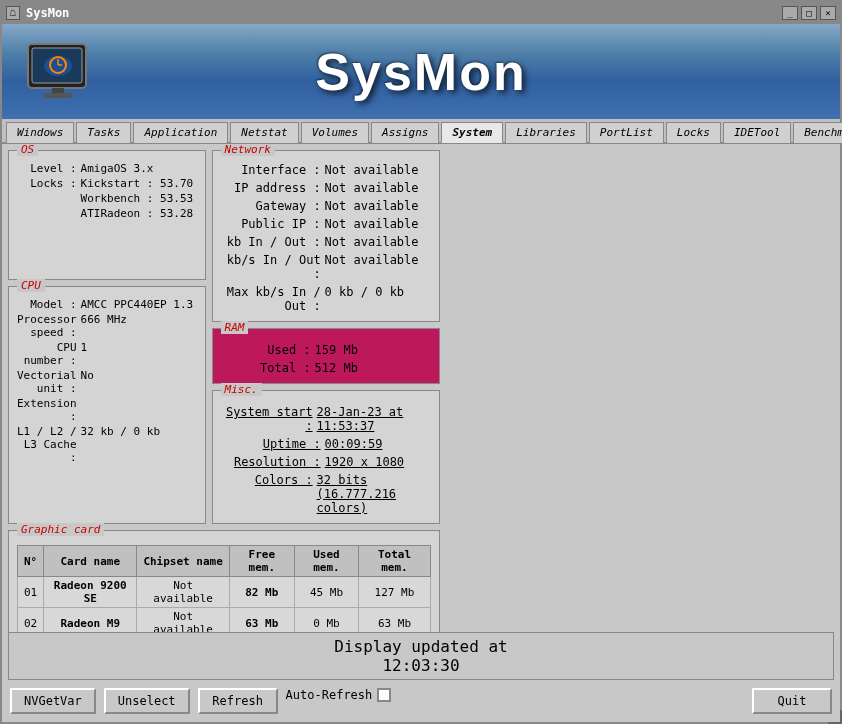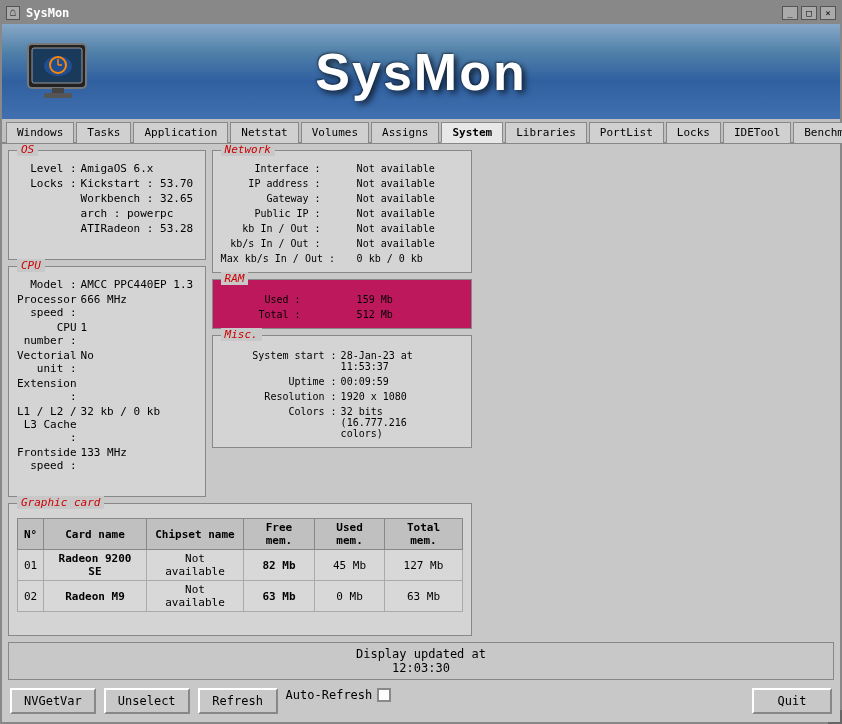--- a/index.html
+++ b/index.html
@@ -85,20 +85,21 @@
     }
 
     
     .tab-bar {
       display: flex;
       background: #c0c0c0;
       border-bottom: 2px solid #888;
       padding: 2px 4px 0;
       gap: 2px;
       flex-shrink: 0;
+      font-style: italic;
     }
     .tab {
       padding: 3px 10px;
       background: #d0d0d0;
       border: 1px solid #888;
       border-bottom: none;
       cursor: pointer;
       font-size: 11px;
       color: #000;
       position: relative;
@@ -216,21 +217,21 @@
       font-weight: bold;
     }
 
     
     .status-bar {
       background: #c8c8c8;
       border: 1px solid #888;
       margin: 0 6px 4px;
       padding: 4px;
       text-align: center;
-      font-size: 12px;
+      font-size: 16px;
     }
 
     
     .bottom-bar {
       display: flex;
       align-items: flex-start;
       padding: 4px 8px 8px;
       gap: 8px;
     }
     .btn {
@@ -253,23 +254,23 @@
       width: 14px; height: 14px;
       border: 2px solid #888;
       background: #fff;
       display: inline-block;
     }
     .spacer { flex: 1; }
 
     
     .net-info-row {
       display: flex;
-      justify-content: space-between;
+      justify-content: center;
       padding: 2px 0;
-      font-size: 10px;
+      font-size: 12px;
     }
     .net-label {
       text-align: right;
       min-width: 100px;
     }
     .net-value {
       min-width: 110px;
       padding-left: 4px;
     }
 
@@ -333,33 +334,29 @@
     <div class="tab">Benchmark</div>
   </div>
 
   <div class="main-content">
 
     <div class="section os-section">
       <span class="section-title">OS</span>
       <div style="margin-top:6px;">
         <div class="info-row">
           <span class="info-label">Level :</span>
-          <span class="info-value">AmigaOS 6.x</span>
+          <span class="info-value">AmigaOS 3.x</span>
         </div>
         <div class="info-row">
           <span class="info-label">Locks :</span>
           <span class="info-value">Kickstart : 53.70</span>
         </div>
         <div class="info-row">
           <span class="info-label"></span>
-          <span class="info-value">Workbench : 32.65</span>
-        </div>
-        <div class="info-row">
-          <span class="info-label"></span>
-          <span class="info-value">arch : powerpc</span>
+          <span class="info-value">Workbench : 53.53</span>
         </div>
         <div class="info-row">
           <span class="info-label"></span>
           <span class="info-value">ATIRadeon : 53.28</span>
         </div>
       </div>
     </div>
 
     <div class="right-col">
 
@@ -402,21 +399,21 @@
         <div class="net-info-row">
           <span class="net-label" style="min-width:80px;">Used :</span>
           <span class="net-value">159 Mb</span>
         </div>
         <div class="net-info-row">
           <span class="net-label" style="min-width:80px;">Total :</span>
           <span class="net-value">512 Mb</span>
         </div>
       </div>
 
-      <div class="misc-section" style="flex:0 0 auto; position:relative; padding: 12px 24px 6px;">
+      <div class="misc-section" style="flex:0 0 auto; position:relative; padding: 12px 0 6px; text-decoration: underline;">
         <span class="section-title">Misc.</span>
         <div class="net-info-row">
           <span class="net-label" style="min-width:100px;">System start :</span>
           <span class="net-value">28-Jan-23 at 11:53:37</span>
         </div>
         <div class="net-info-row">
           <span class="net-label" style="min-width:100px;">Uptime :</span>
           <span class="net-value">00:09:59</span>
         </div>
         <div class="net-info-row">
@@ -449,24 +446,20 @@
           <span class="info-label">Vectorial unit :</span>
           <span class="info-value">No</span>
         </div>
         <div class="info-row">
           <span class="info-label">Extension :</span>
           <span class="info-value"></span>
         </div>
         <div class="info-row">
           <span class="info-label">L1 / L2 / L3 Cache :</span>
           <span class="info-value">32 kb / 0 kb</span>
-        </div>
-        <div class="info-row">
-          <span class="info-label">Frontside speed :</span>
-          <span class="info-value">133 MHz</span>
         </div>
       </div>
     </div>
 
     <div class="graphic-section">
       <span class="section-title">Graphic card</span>
       <table class="gpu-table">
         <thead>
           <tr>
             <th>N°</th>

